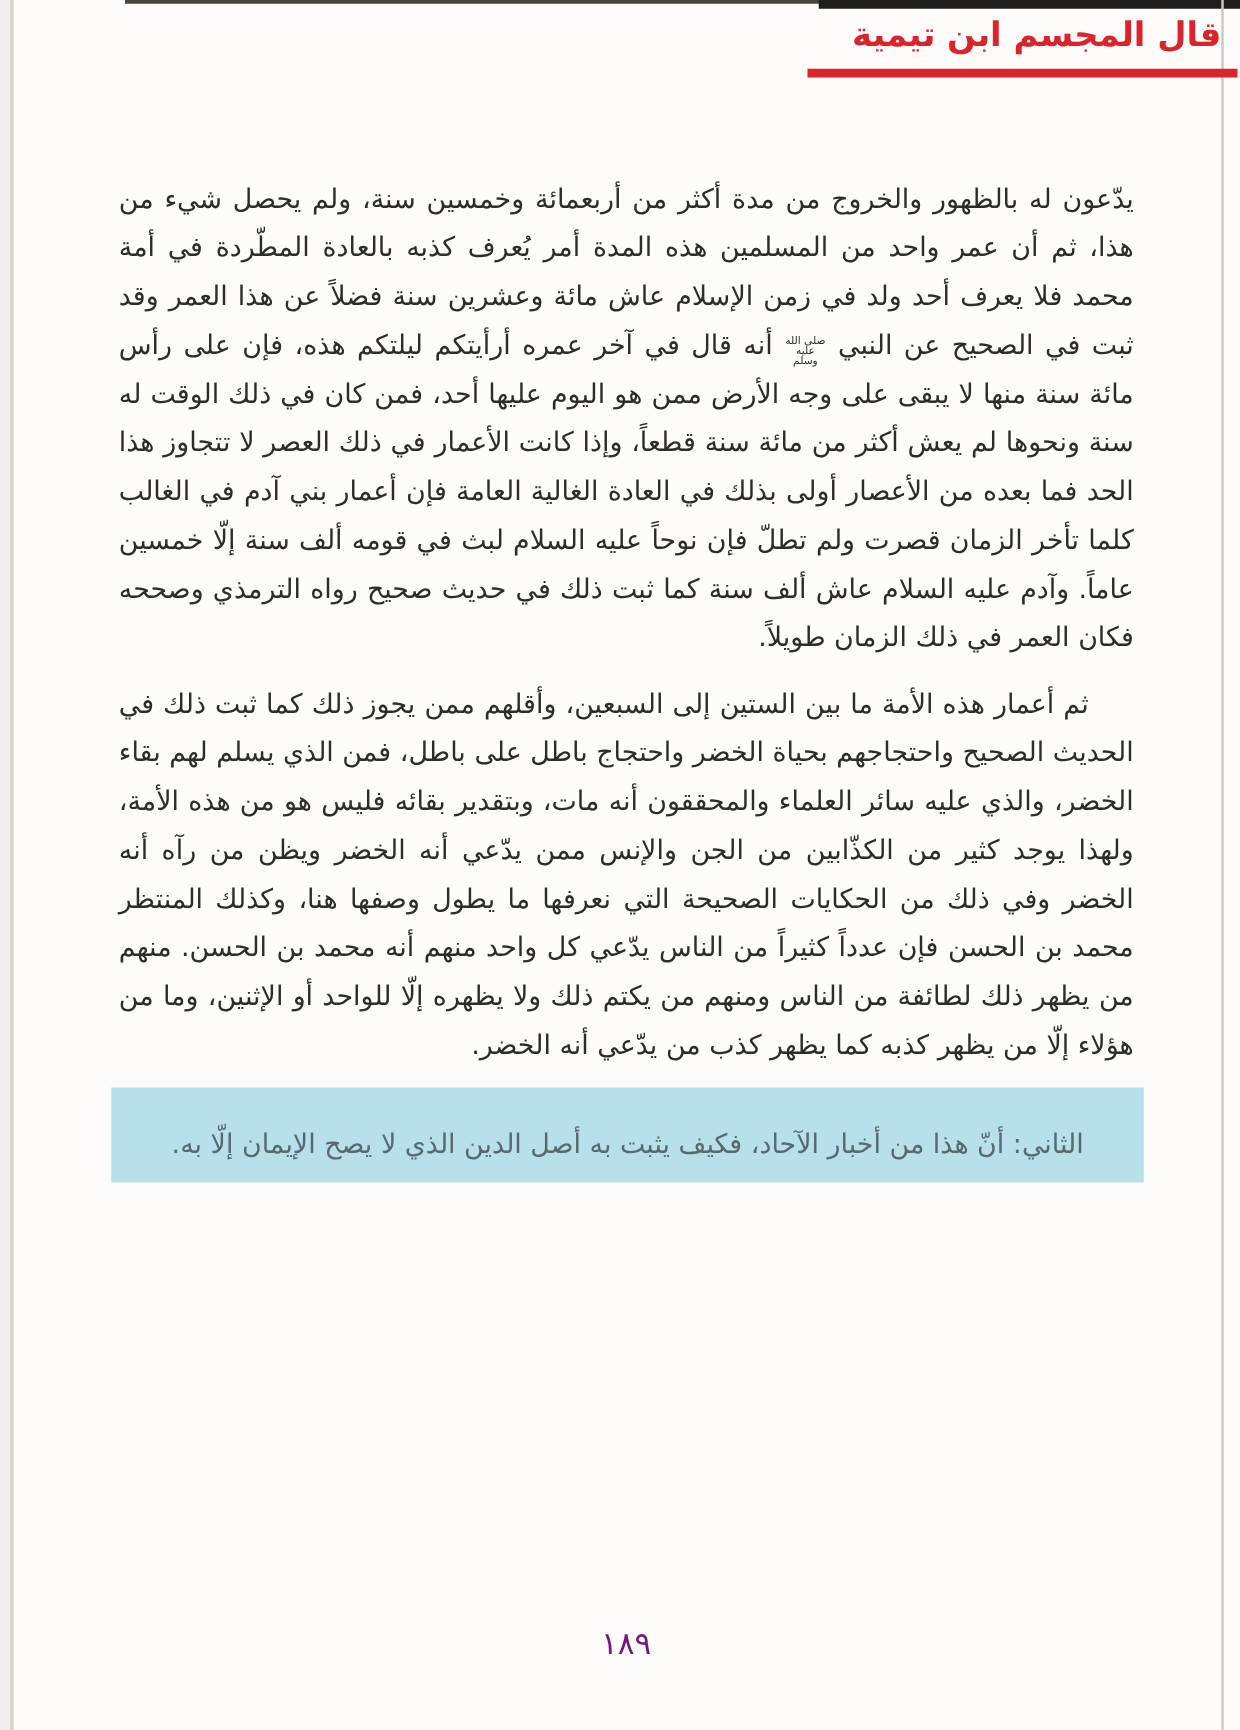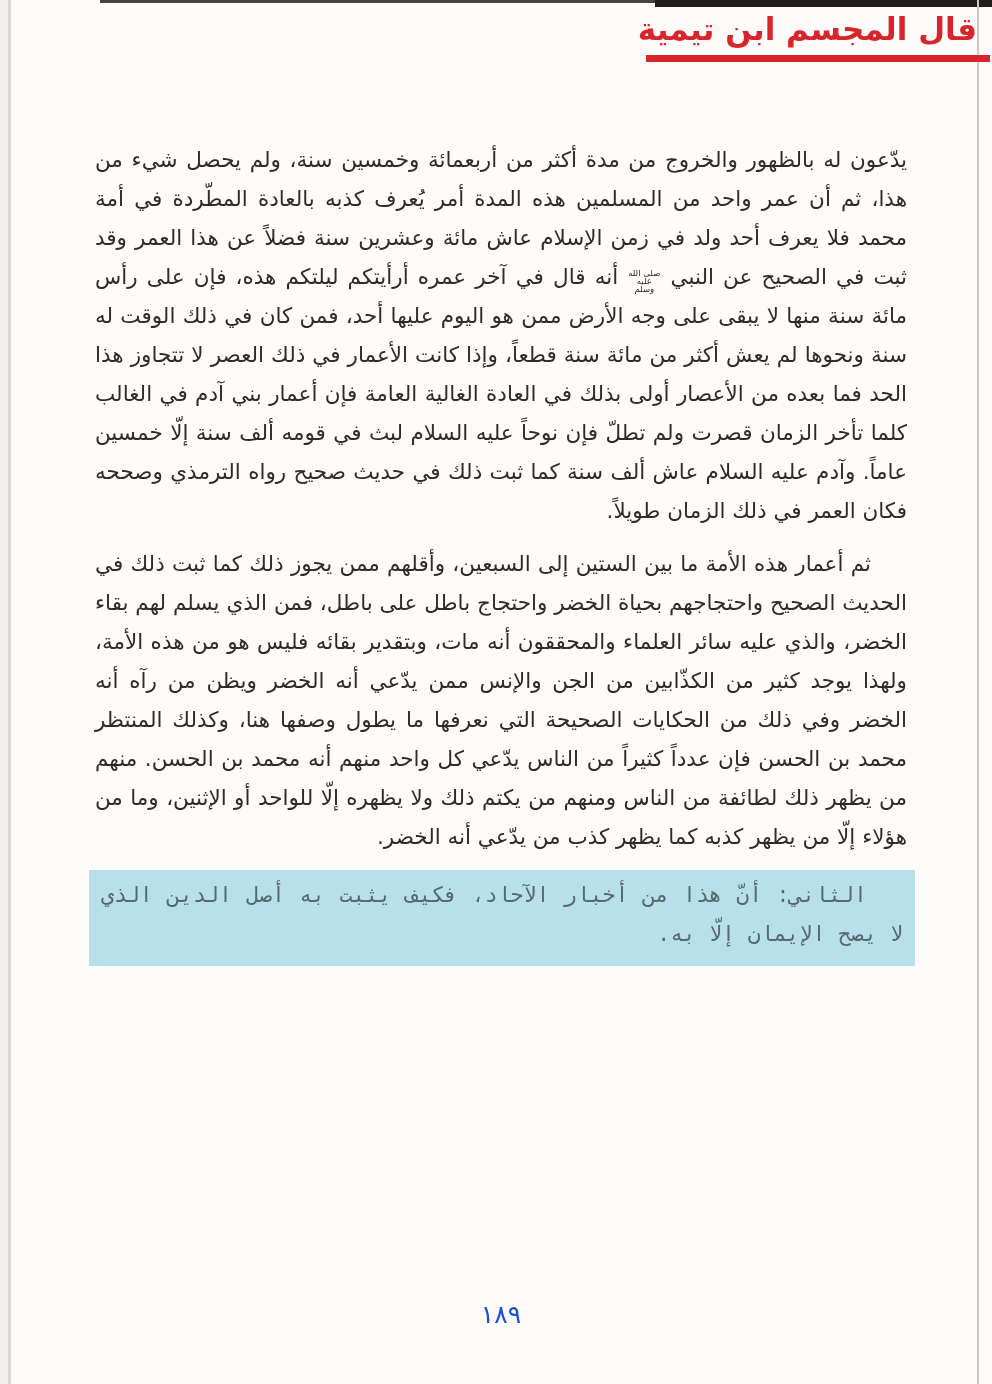--- a/index.html
+++ b/index.html
@@ -14,55 +14,54 @@
   
   .scan-top-bar{position:absolute;top:0;left:100px;width:892px;height:3px;background:#4a443f;}
   .scan-top-bar-right{position:absolute;top:0;left:655px;width:337px;height:7px;background:#211d1b;}
   .scan-left-strip{position:absolute;top:0;left:0;width:8px;height:100%;background:#f1efeb;}
   .scan-left-line{position:absolute;top:0;left:8px;width:3px;height:100%;background:#d9d5cf;}
   .scan-right-line{position:absolute;top:0;left:977px;width:2px;height:100%;background:#cdc8c2;}
 
   
   .title-block{position:absolute;top:5px;right:15px;text-align:right;}
   .title-block h1{
-    margin:0;font-size:31px;line-height:48px;font-weight:bold;
+    margin:0;font-size:27px;line-height:48px;font-weight:bold;
     color:#d8242a;letter-spacing:0;
   }
   .title-underline{position:absolute;top:55px;left:646px;width:344px;height:7px;background:#d8242a;}
 
   
   .page-body{
     position:absolute;top:104px;left:95px;width:812px;
     direction:rtl;text-align:justify;
     font-size:21.5px;line-height:39px;color:#2e2b28;margin-top:36px;
   }
   .para{margin:0 0 14px 0;}
   .ind{text-indent:36px;}
   .lead-bold{font-weight:bold;}
   .fasl{
     text-align:center;font-weight:bold;font-size:27px;
     margin:26px 0 20px 0;letter-spacing:1px;color:#2a2724;
   }
   .hl{
     background:#b7e0ea;color:#57696f;
-    padding:7px 12px 11px 12px;
+    padding:26px 12px 11px 12px;
     margin:6px -8px 0 -6px;
-    font-family:Liberation Mono, monospace;
   }
   .saw{
     display:inline-block;width:34px;
     font-size:8.5px;line-height:8px;
     text-align:center;vertical-align:-8px;
     white-space:normal;text-indent:0;
   }
 
   
   .page-number{
     position:absolute;top:1300px;left:95px;width:812px;
-    text-align:center;font-size:25px;color:#1d4ed8;
+    text-align:center;font-size:25px;color:#701a75;
     letter-spacing:3px;
   }
 </style>
 </head>
 <body>
 
 <div class="page">
 
   <div class="scan-top-bar"></div>
   <div class="scan-top-bar-right"></div>

